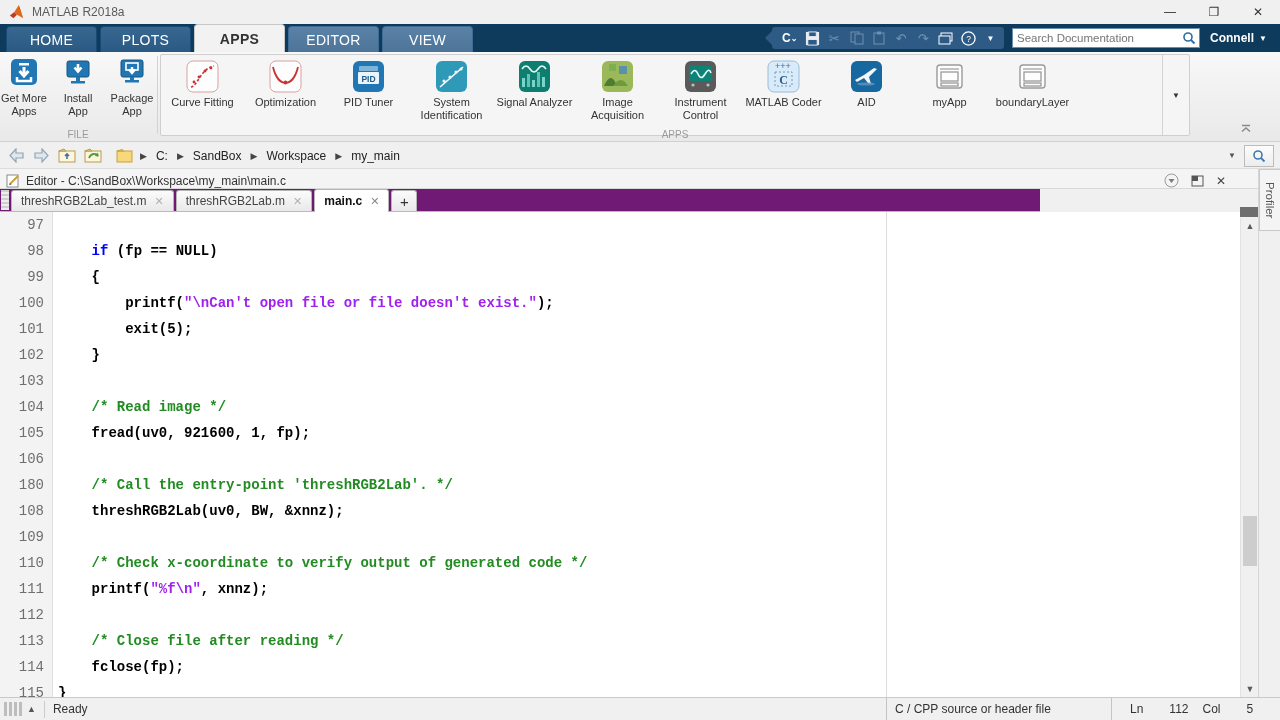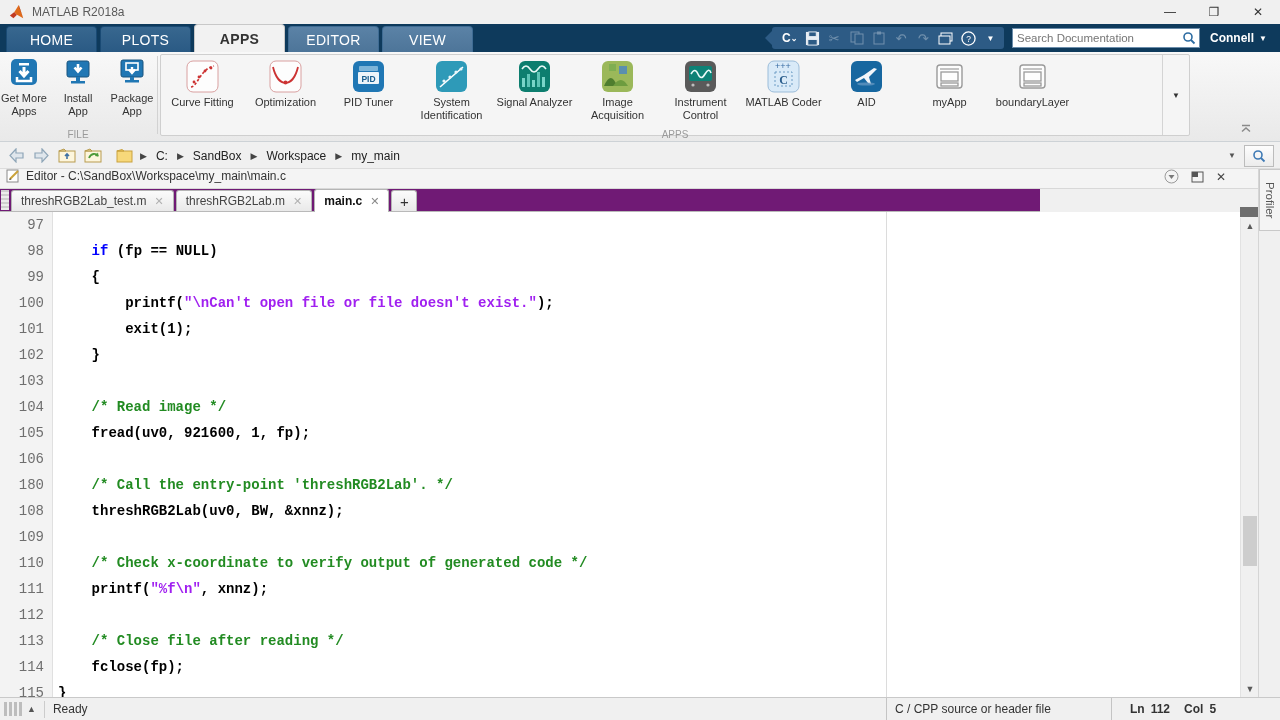--- a/index.html
+++ b/index.html
@@ -49,21 +49,21 @@
   
   .cf-toolbar { position:absolute; left:0; top:143px; width:1280px; height:26px; background:#f0f0f0; display:flex; align-items:center; border-bottom:1px solid #dcdcdc; }
   .nav-icons { display:flex; align-items:center; gap:8px; margin-left:8px; }
   .crumbs { display:flex; align-items:center; margin-left:14px; font-size:12px; color:#222; gap:4px; }
   .crumb-sep { color:#444; font-size:9px; padding:0 3px; }
   .crumb { padding:1px 2px; }
   .cf-right { position:absolute; right:6px; display:flex; align-items:center; gap:8px; }
   .cf-search-btn { width:30px; height:22px; border:1px solid #bcbcbc; background:linear-gradient(#fdfdfd,#ececec); display:flex; align-items:center; justify-content:center; }
 
   
-  .ed-titlebar { position:absolute; left:0; top:169px; width:1258px; height:20px; background:#f4f4f4; border-bottom:1px solid #d8d8d8; display:flex; align-items:flex-start; }
+  .ed-titlebar { position:absolute; left:0; top:169px; width:1258px; height:20px; background:#f4f4f4; border-bottom:1px solid #d8d8d8; display:flex; align-items:flex-end; }
   .ed-title-text { font-size:12px; color:#333; margin-left:6px; }
   .ed-title-icons { position:absolute; right:32px; display:flex; gap:12px; align-items:center; }
 
   
   .right-strip { position:absolute; right:0; top:169px; width:22px; height:528px; background:#f0f0f0; border-left:1px solid #d5d5d5; }
   .profiler-tab { position:absolute; right:0; top:169px; width:21px; height:62px; background:#f4f4f4; border:1px solid #c9c9c9; border-right:none; display:flex; align-items:center; justify-content:center; }
   .profiler-tab span { writing-mode:vertical-rl; font-size:11.5px; color:#555; }
 
   
   .doc-tabbar { position:absolute; left:0; top:189px; width:1040px; height:23px; background:#701a75; border-bottom:1px solid #b9b9b9; display:flex; align-items:flex-end; }
@@ -93,21 +93,21 @@
 
   
   .statusbar { position:absolute; left:0; top:697px; width:1280px; height:23px; background:#f0f0f0; border-top:1px solid #c9c9c9; display:flex; align-items:center; font-size:12px; color:#333; }
   .sb-grip { display:flex; gap:2px; margin-left:4px; }
   .sb-grip i { width:3px; height:14px; background:#bdbdbd; }
   .sb-arrow { margin-left:5px; color:#555; font-size:9px; }
   .sb-div { width:1px; height:17px; background:#cccccc; margin:0 8px; }
   .sb-ready { }
   .sb-cell-type { position:absolute; left:886px; width:226px; height:23px; border-left:1px solid #c4c4c4; border-right:1px solid #c4c4c4; display:flex; align-items:center; padding-left:8px; }
   .sb-cell-pos { position:absolute; left:1118px; right:0; height:23px; display:flex; align-items:center; gap:14px; padding-left:12px; }
-  .sb-cell-pos .pair { display:flex; gap:6px;font-weight:bold; }
+  .sb-cell-pos .pair { display:flex; gap:26px; }
 </style>
 </head>
 <body>
 
 <div class="titlebar">
   <svg class="mat-logo" viewBox="0 0 20 18">
     <polygon points="2,13 7,9 10,12 6,16" fill="#c23b22"></polygon>
     <polygon points="7,9 12,1 17,16 10,12" fill="#e06a1a"></polygon>
     <polygon points="12,1 13,5 17,16" fill="#8a1f11"></polygon>
   </svg>
@@ -468,21 +468,21 @@
       <div class="crow">
         <span class="ln">99</span>
         <span class="cl"><span class="tok-p">    {</span></span>
       </div>
       <div class="crow">
         <span class="ln">100</span>
         <span class="cl"><span class="tok-p">        printf(</span><span class="tok-s">"\nCan't open file or file doesn't exist."</span><span class="tok-p">);</span></span>
       </div>
       <div class="crow">
         <span class="ln">101</span>
-        <span class="cl"><span class="tok-p">        exit(1);</span></span>
+        <span class="cl"><span class="tok-p">        exit(5);</span></span>
       </div>
       <div class="crow">
         <span class="ln">102</span>
         <span class="cl"><span class="tok-p">    }</span></span>
       </div>
       <div class="crow">
         <span class="ln">103</span>
         <span class="cl"></span>
       </div>
       <div class="crow">

